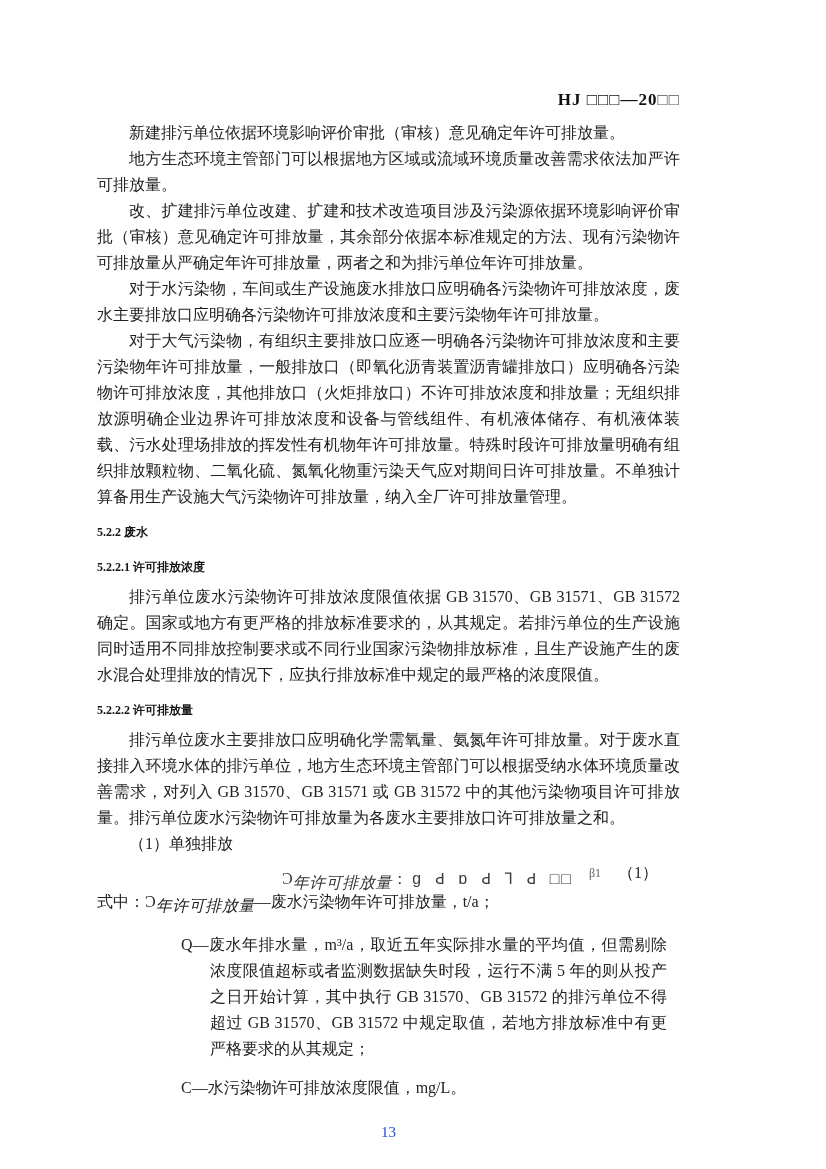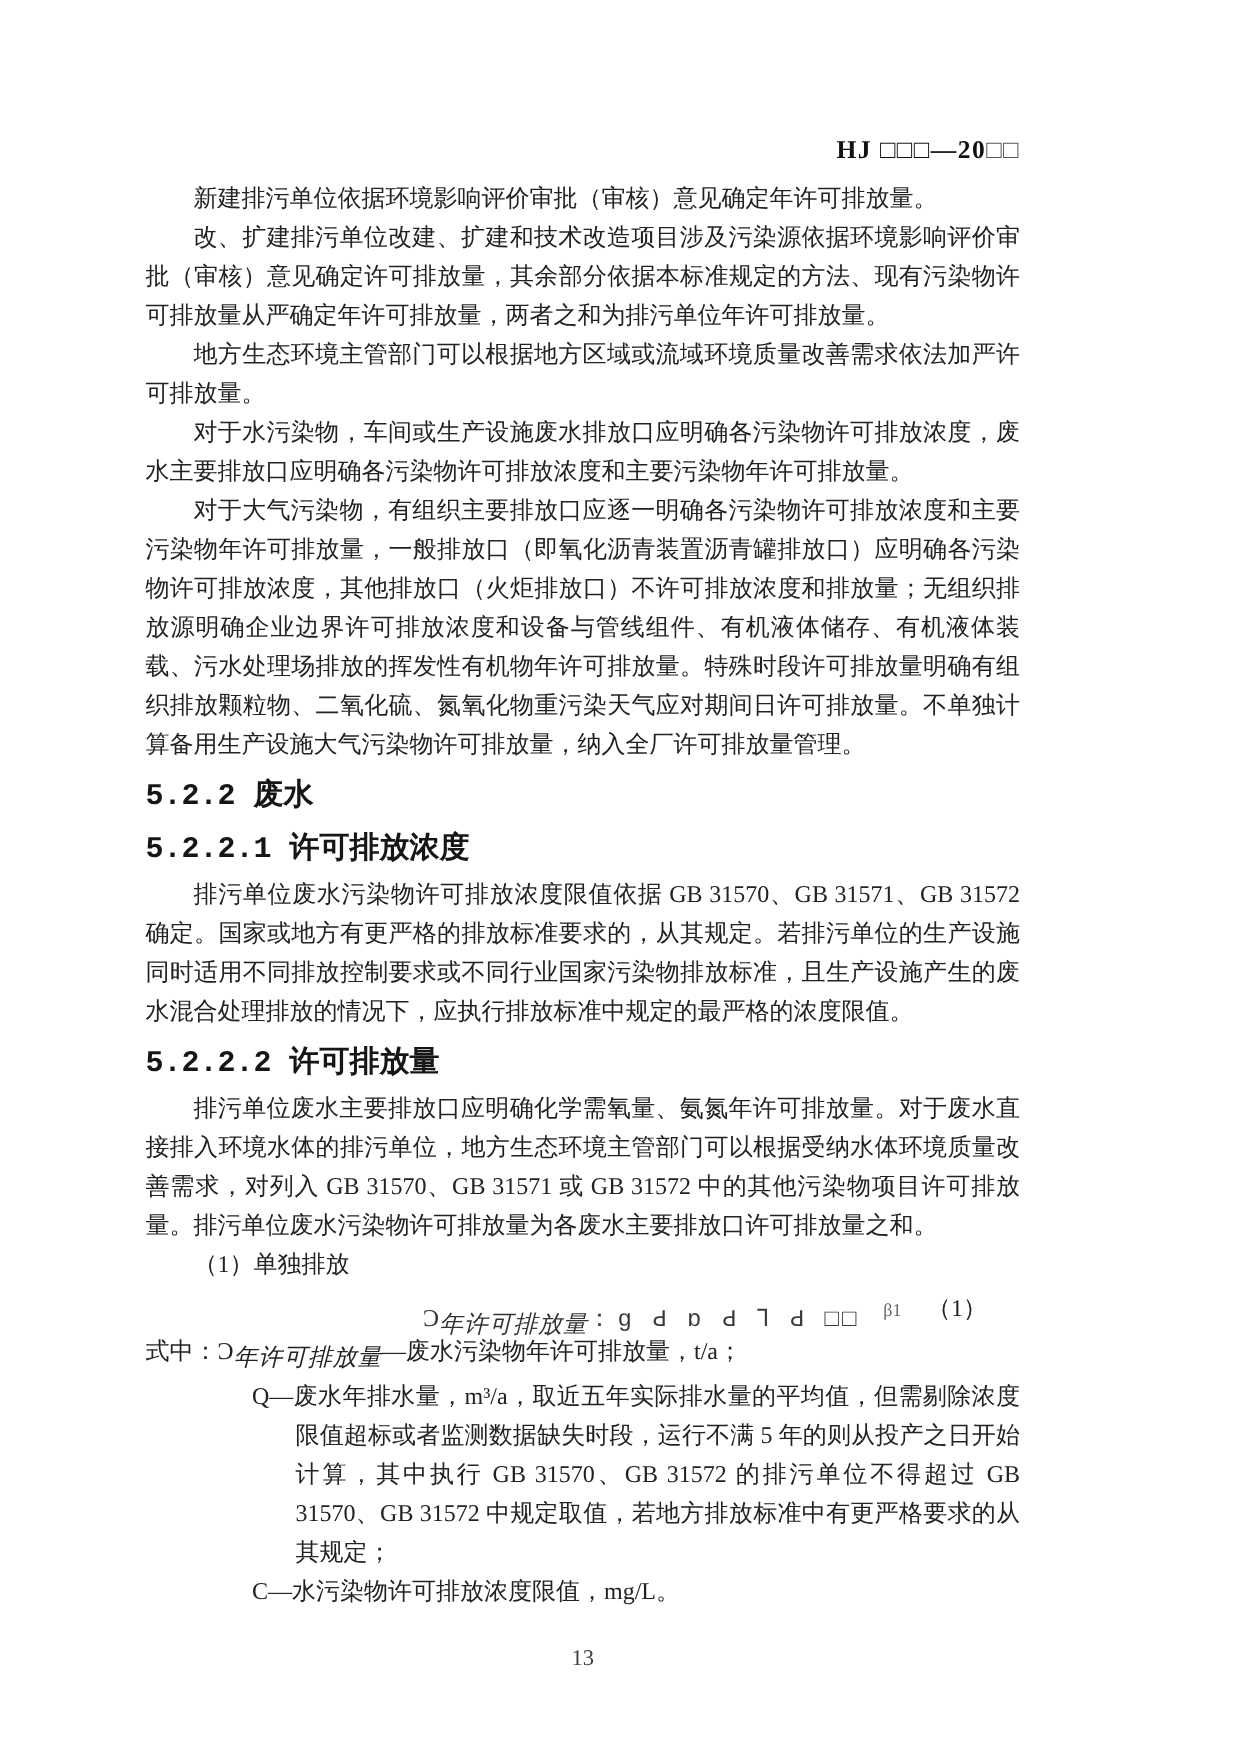--- a/index.html
+++ b/index.html
@@ -35,22 +35,22 @@
   }
   p.body {
     margin: 0;
     text-align: justify;
     text-indent: 2em;
   }
   p.noindent {
     text-indent: 0;
   }
   .sec-heading {
-    font-family: Liberation Mono, monospace;
-    font-size: 20px;
+    font-family: Liberation Serif, serif;
+    font-size: 12px;
     font-weight: bold;
     color: #161616;
     margin: 9px 0 4px 0;
     line-height: 26px;
   }
   .formula-row {
     position: relative;
     height: 30px;
     line-height: 30px;
     margin: 1px 0;
@@ -77,45 +77,45 @@
     letter-spacing: 0.5px;
   }
   .var-sup {
     font-size: 12px;
     vertical-align: 7px;
     color: #666;
     letter-spacing: 0;
     margin-left: 16px;
   }
   .hang-item {
-    margin: 0;
+    margin: 13px;
     padding-left: 100px;
     text-indent: -29px;
     text-align: justify;
   }
   .page-footer {
     text-align: center;
     margin-top: 18px;
     font-size: 15px;
-    color: #404040;
+    color: #1d4ed8;
   }
 </style>
 </head>
 <body>
 
 <div class="page">
 
   <div class="doc-header">
     <span>HJ</span>
     <span>□□□</span><span>—20</span><span class="boxes-light">□□</span>
   </div>
 
   <p class="body">新建排污单位依据环境影响评价审批（审核）意见确定年许可排放量。</p>
+  <p class="body">地方生态环境主管部门可以根据地方区域或流域环境质量改善需求依法加严许可排放量。</p>
   <p class="body">改、扩建排污单位改建、扩建和技术改造项目涉及污染源依据环境影响评价审批（审核）意见确定许可排放量，其余部分依据本标准规定的方法、现有污染物许可排放量从严确定年许可排放量，两者之和为排污单位年许可排放量。</p>
-  <p class="body">地方生态环境主管部门可以根据地方区域或流域环境质量改善需求依法加严许可排放量。</p>
   <p class="body">对于水污染物，车间或生产设施废水排放口应明确各污染物许可排放浓度，废水主要排放口应明确各污染物许可排放浓度和主要污染物年许可排放量。</p>
   <p class="body">对于大气污染物，有组织主要排放口应逐一明确各污染物许可排放浓度和主要污染物年许可排放量，一般排放口（即氧化沥青装置沥青罐排放口）应明确各污染物许可排放浓度，其他排放口（火炬排放口）不许可排放浓度和排放量；无组织排放源明确企业边界许可排放浓度和设备与管线组件、有机液体储存、有机液体装载、污水处理场排放的挥发性有机物年许可排放量。特殊时段许可排放量明确有组织排放颗粒物、二氧化硫、氮氧化物重污染天气应对期间日许可排放量。不单独计算备用生产设施大气污染物许可排放量，纳入全厂许可排放量管理。</p>
 
   <div class="sec-heading">5.2.2 废水</div>
   <div class="sec-heading">5.2.2.1 许可排放浓度</div>
 
   <p class="body">排污单位废水污染物许可排放浓度限值依据 GB 31570、GB 31571、GB 31572 确定。国家或地方有更严格的排放标准要求的，从其规定。若排污单位的生产设施同时适用不同排放控制要求或不同行业国家污染物排放标准，且生产设施产生的废水混合处理排放的情况下，应执行排放标准中规定的最严格的浓度限值。</p>
 
   <div class="sec-heading">5.2.2.2 许可排放量</div>
 

